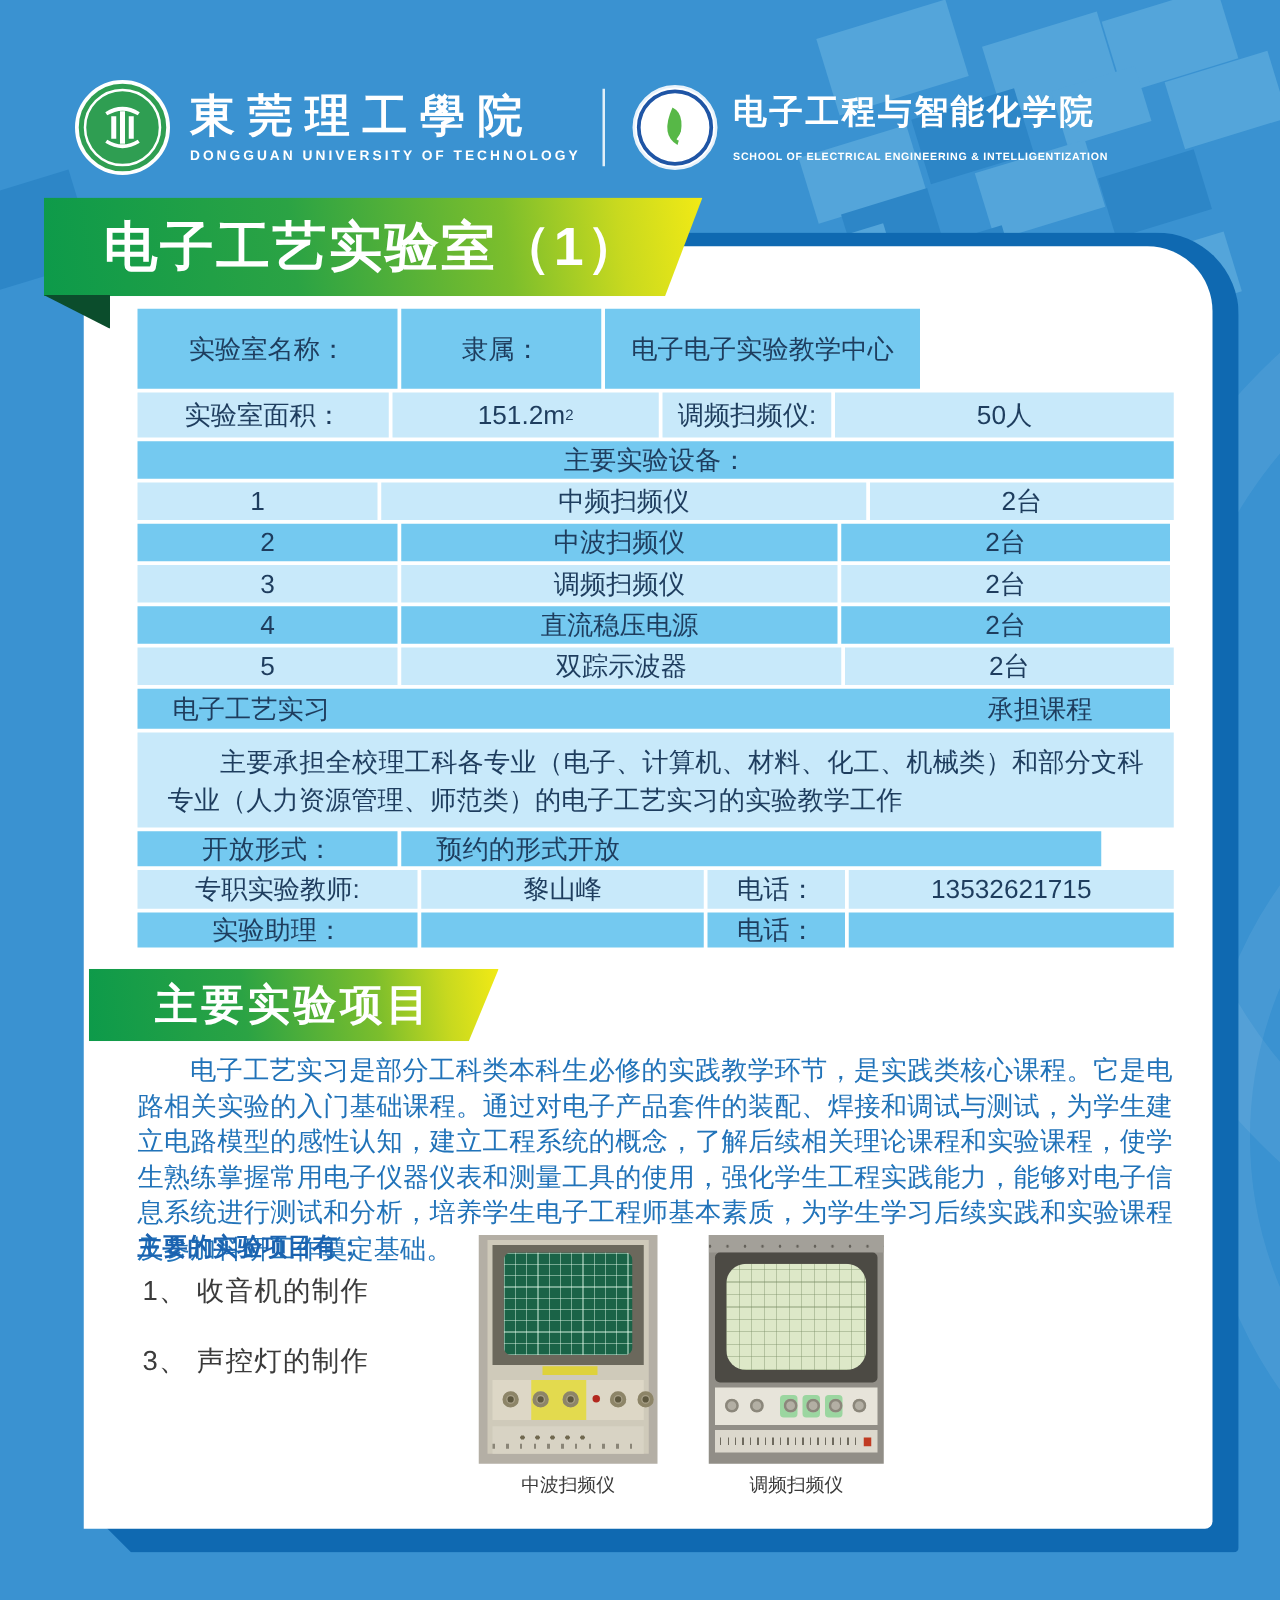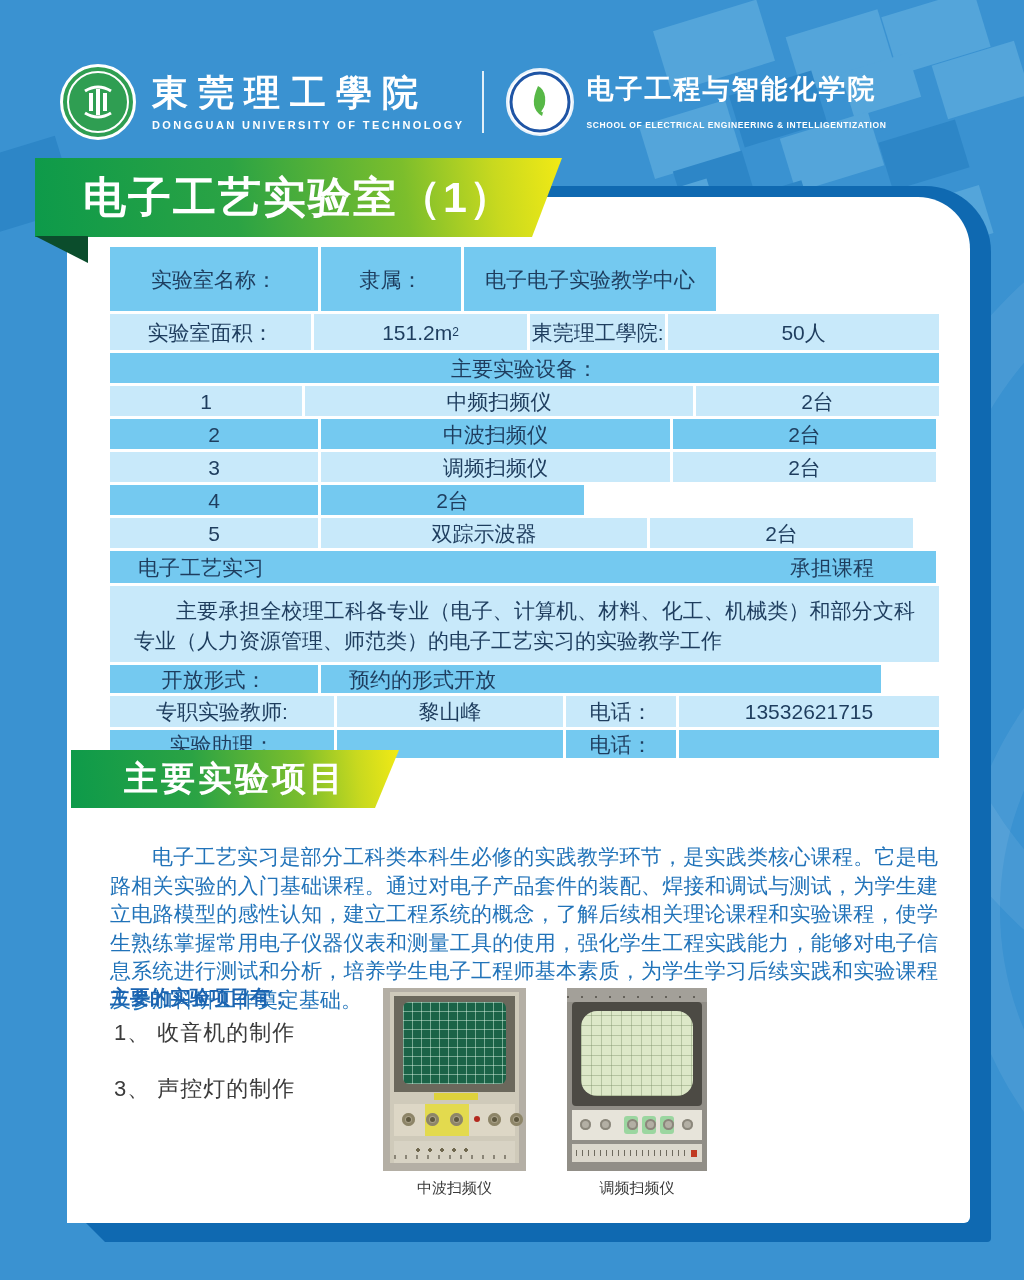--- a/index.html
+++ b/index.html
@@ -30,21 +30,21 @@
   .logo2-circle svg{position:absolute;inset:0;}
   .school-text{margin-left:12px;}
   .school-cn{font-size:27px;font-weight:bold;letter-spacing:2px;line-height:30px;}
   .school-en{font-size:8.5px;font-weight:bold;letter-spacing:.6px;margin-top:16px;}
   
   .banner{position:absolute;color:#fff;font-weight:bold;
           background:linear-gradient(83deg,#0d9a4a 0%,#2ba344 38%,#7cbe2c 70%,#c8d91f 87%,#f2ea15 100%);
           display:flex;align-items:center;justify-content:center;}
   .banner.b1{left:35px;top:158px;width:527px;height:79px;font-size:43px;letter-spacing:2px;
              clip-path:polygon(0 0,100% 0,calc(100% - 30px) 100%,0 100%);}
-  .banner.b2{left:71px;top:750px;width:328px;height:58px;font-size:34px;letter-spacing:3px;
+  .banner.b2{left:71px;top:775px;width:328px;height:58px;font-size:34px;letter-spacing:3px;
              clip-path:polygon(0 0,100% 0,calc(100% - 24px) 100%,0 100%);}
   .fold{position:absolute;left:35px;top:236px;width:53px;height:27px;background:#0b4d2c;
         clip-path:polygon(0 0,100% 0,100% 100%);}
   
   .labtable{position:absolute;left:110px;top:247px;width:829px;color:#1e3d5e;font-size:21px;}
   .t-row{display:flex;margin-bottom:3px;}
   .c{display:flex;align-items:center;justify-content:center;text-align:center;line-height:25px;}
   .c.left{justify-content:flex-start;padding-left:28px;box-sizing:border-box;}
   .gap{margin-right:3px;}
   .med{background:#74c9f0;}
@@ -158,31 +158,31 @@
 
   <div class="banner b1">
     <span>电子工艺实验室（1）</span>
   </div>
   <div class="fold"></div>
 
   <div class="labtable">
 
     <div class="t-row" style="height:64px">
       <div class="c med gap" style="width:208px">实验室名称：</div>
-      <div class="c med gap" style="width:140px">隶属：</div>
+      <div class="c med gap" style="width:160px">隶属：</div>
       <div class="c med" style="width:252px">电子电子实验教学中心</div>
     </div>
 
     <div class="t-row" style="height:36px">
       <div class="c lit gap" style="width:208px">实验室面积：</div>
       <div class="c lit gap" style="width:220px">
         <span>151.2m</span>
           <sup class="sq">2</sup>
       </div>
-      <div class="c lit gap" style="width:140px">東莞理工學院:</div>
+      <div class="c lit gap" style="width:140px">调频扫频仪:</div>
       <div class="c lit" style="width:280px">50人</div>
     </div>
 
     <div class="t-row" style="height:30px">
       <div class="c med" style="width:829px">主要实验设备：</div>
     </div>
 
     <div class="t-row" style="height:30px">
       <div class="c lit gap" style="width:208px">1</div>
       <div class="c lit gap" style="width:420px">中频扫频仪</div>
@@ -193,25 +193,26 @@
       <div class="c med gap" style="width:349px">中波扫频仪</div>
       <div class="c med" style="width:263px">2台</div>
     </div>
     <div class="t-row" style="height:30px">
       <div class="c lit gap" style="width:208px">3</div>
       <div class="c lit gap" style="width:349px">调频扫频仪</div>
       <div class="c lit" style="width:263px">2台</div>
     </div>
     <div class="t-row" style="height:30px">
       <div class="c med gap" style="width:208px">4</div>
+      <div class="c med gap" style="width:349px">直流稳压电源</div>
       <div class="c med" style="width:263px">2台</div>
     </div>
     <div class="t-row" style="height:30px">
       <div class="c lit gap" style="width:208px">5</div>
-      <div class="c lit gap" style="width:326px">双踪示波器</div>
+      <div class="c lit gap" style="width:352px">双踪示波器</div>
       <div class="c lit" style="width:263px">2台</div>
     </div>
 
     <div class="t-row" style="height:32px">
       <div class="c med left" style="width:618px">电子工艺实习</div>
       <div class="c med gap" style="width:208px">承担课程</div>
     </div>
 
     <div class="t-row" style="height:76px">
       <div class="lit scope-cell" style="width:940px">主要承担全校理工科各专业（电子、计算机、材料、化工、机械类）和部分文科专业（人力资源管理、师范类）的电子工艺实习的实验教学工作</div>

